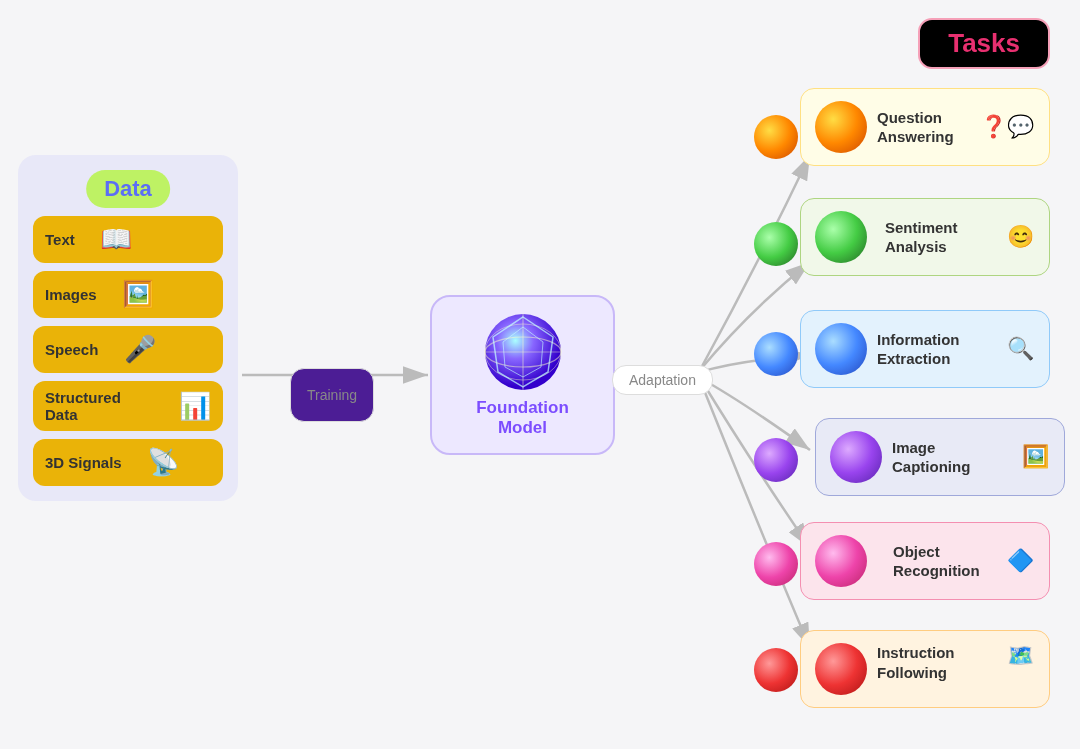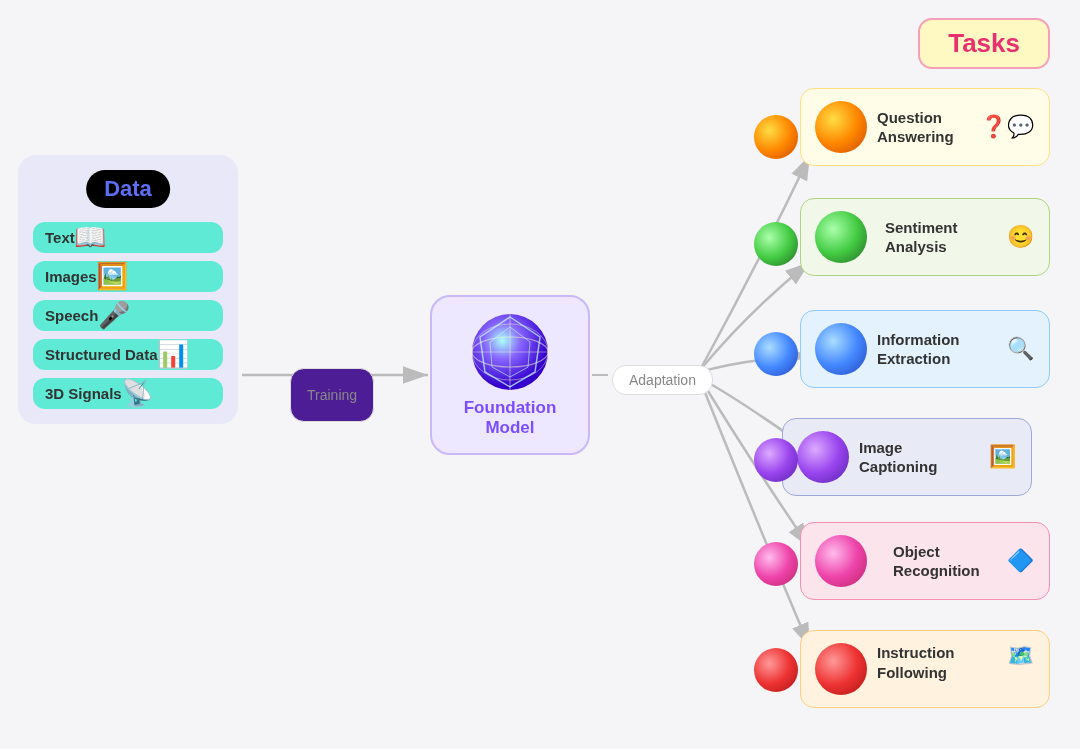--- a/index.html
+++ b/index.html
@@ -16,66 +16,66 @@
     .data-panel {
       position: absolute;
       left: 18px;
       top: 155px;
       width: 220px;
       background: #e8e8f8;
       border-radius: 18px;
       padding: 15px 10px 15px 10px;
     }
     .data-title-box {
-      background: #000000;
+      background: #bef264;
       border-radius: 20px;
       text-align: center;
       padding: 6px 18px;
-      margin: 0 auto 14px auto;
+      margin: 0 auto 8px auto;
       display: inline-block;
       position: relative;
       left: 50%;
       transform: translateX(-50%);
     }
     .data-title {
       color: #5b6ef5;
       font-size: 22px;
       font-weight: bold;
     }
     .data-items {
       display: flex;
       flex-direction: column;
       gap: 8px;
       padding: 0 5px;
     }
     .data-item {
       display: flex;
       align-items: center;
-      gap: 0;
-      background: #5eead4;
+      gap: 26px;
+      background: #eab308;
       border-radius: 12px;
-      padding: 0 12px;
+      padding: 8px 12px;
     }
     .data-item-label {
       font-size: 15px;
       font-weight: 600;
       color: #333;
     }
     .data-item-icon {
       font-size: 26px;
       min-width: 32px;
       text-align: center;
     }
 
     
     .foundation-box {
       position: absolute;
       left: 430px;
       top: 295px;
-      width: 160px;
+      width: 185px;
       height: 160px;
       background: #ede8ff;
       border-radius: 20px;
       display: flex;
       flex-direction: column;
       align-items: center;
       justify-content: center;
       border: 2px solid #c8b8f8;
     }
     .foundation-sphere {
@@ -89,21 +89,21 @@
       font-weight: 700;
       text-align: center;
       line-height: 1.2;
     }
 
     
     .tasks-title-box {
       position: absolute;
       right: 30px;
       top: 18px;
-      background: #fef9c3;
+      background: #000000;
       border-radius: 14px;
       padding: 8px 28px;
       border: 2px solid #f5a0b8;
     }
     .tasks-title {
       color: #e83070;
       font-size: 26px;
       font-weight: 700;
     }
 
@@ -250,21 +250,21 @@
 <div style="position:absolute; right:282px; top:222px; width:44px;height:44px;border-radius:50%;background:radial-gradient(circle at 35% 35%, #aaffaa, #44cc44, #226622);"></div>
 
 <div style="position:absolute; right:30px; top:310px; width:250px; background:#e3f2fd; border-radius:14px; padding:12px 14px; display:flex; align-items:center; gap:10px; border:1.5px solid #90caf9;">
   <div style="width:52px;height:52px;border-radius:50%;flex-shrink:0;background:radial-gradient(circle at 35% 35%, #aaddff, #4488ff, #2244bb);"></div>
   <div style="font-size:15px;font-weight:700;color:#333;line-height:1.3;">Information<br>Extraction</div>
   <div style="margin-left:auto;font-size:22px;">🔍</div>
 </div>
 
 <div style="position:absolute; right:282px; top:332px; width:44px;height:44px;border-radius:50%;background:radial-gradient(circle at 35% 35%, #aaddff, #4488ff, #2244bb);"></div>
 
-<div style="position:absolute; right:48px; top:418px; width:250px; background:#e8eaf6; border-radius:14px; padding:12px 14px; display:flex; align-items:center; gap:10px; border:1.5px solid #9fa8da;">
+<div style="position:absolute; right:15px; top:418px; width:250px; background:#e8eaf6; border-radius:14px; padding:12px 14px; display:flex; align-items:center; gap:10px; border:1.5px solid #9fa8da;">
   <div style="width:52px;height:52px;border-radius:50%;flex-shrink:0;background:radial-gradient(circle at 35% 35%, #ddaaff, #9944ee, #5522aa);"></div>
   <div style="font-size:15px;font-weight:700;color:#333;line-height:1.3;">Image<br>Captioning</div>
   <div style="margin-left:auto;font-size:22px;">🖼️</div>
 </div>
 
 <div style="position:absolute; right:282px; top:438px; width:44px;height:44px;border-radius:50%;background:radial-gradient(circle at 35% 35%, #ddaaff, #9944ee, #5522aa);"></div>
 
 <div style="position:absolute; right:30px; top:522px; width:250px; background:#fce4ec; border-radius:14px; padding:12px 14px; display:flex; align-items:center; gap:10px; border:1.5px solid #f48fb1;">
   <div style="width:52px;height:52px;border-radius:50%;flex-shrink:0;background:radial-gradient(circle at 35% 35%, #ffbbee, #ee44aa, #bb2266);"></div>
   <div style="font-size:15px;font-weight:700;color:#333;line-height:1.3;margin-left:16px;">Object<br>Recognition</div>

